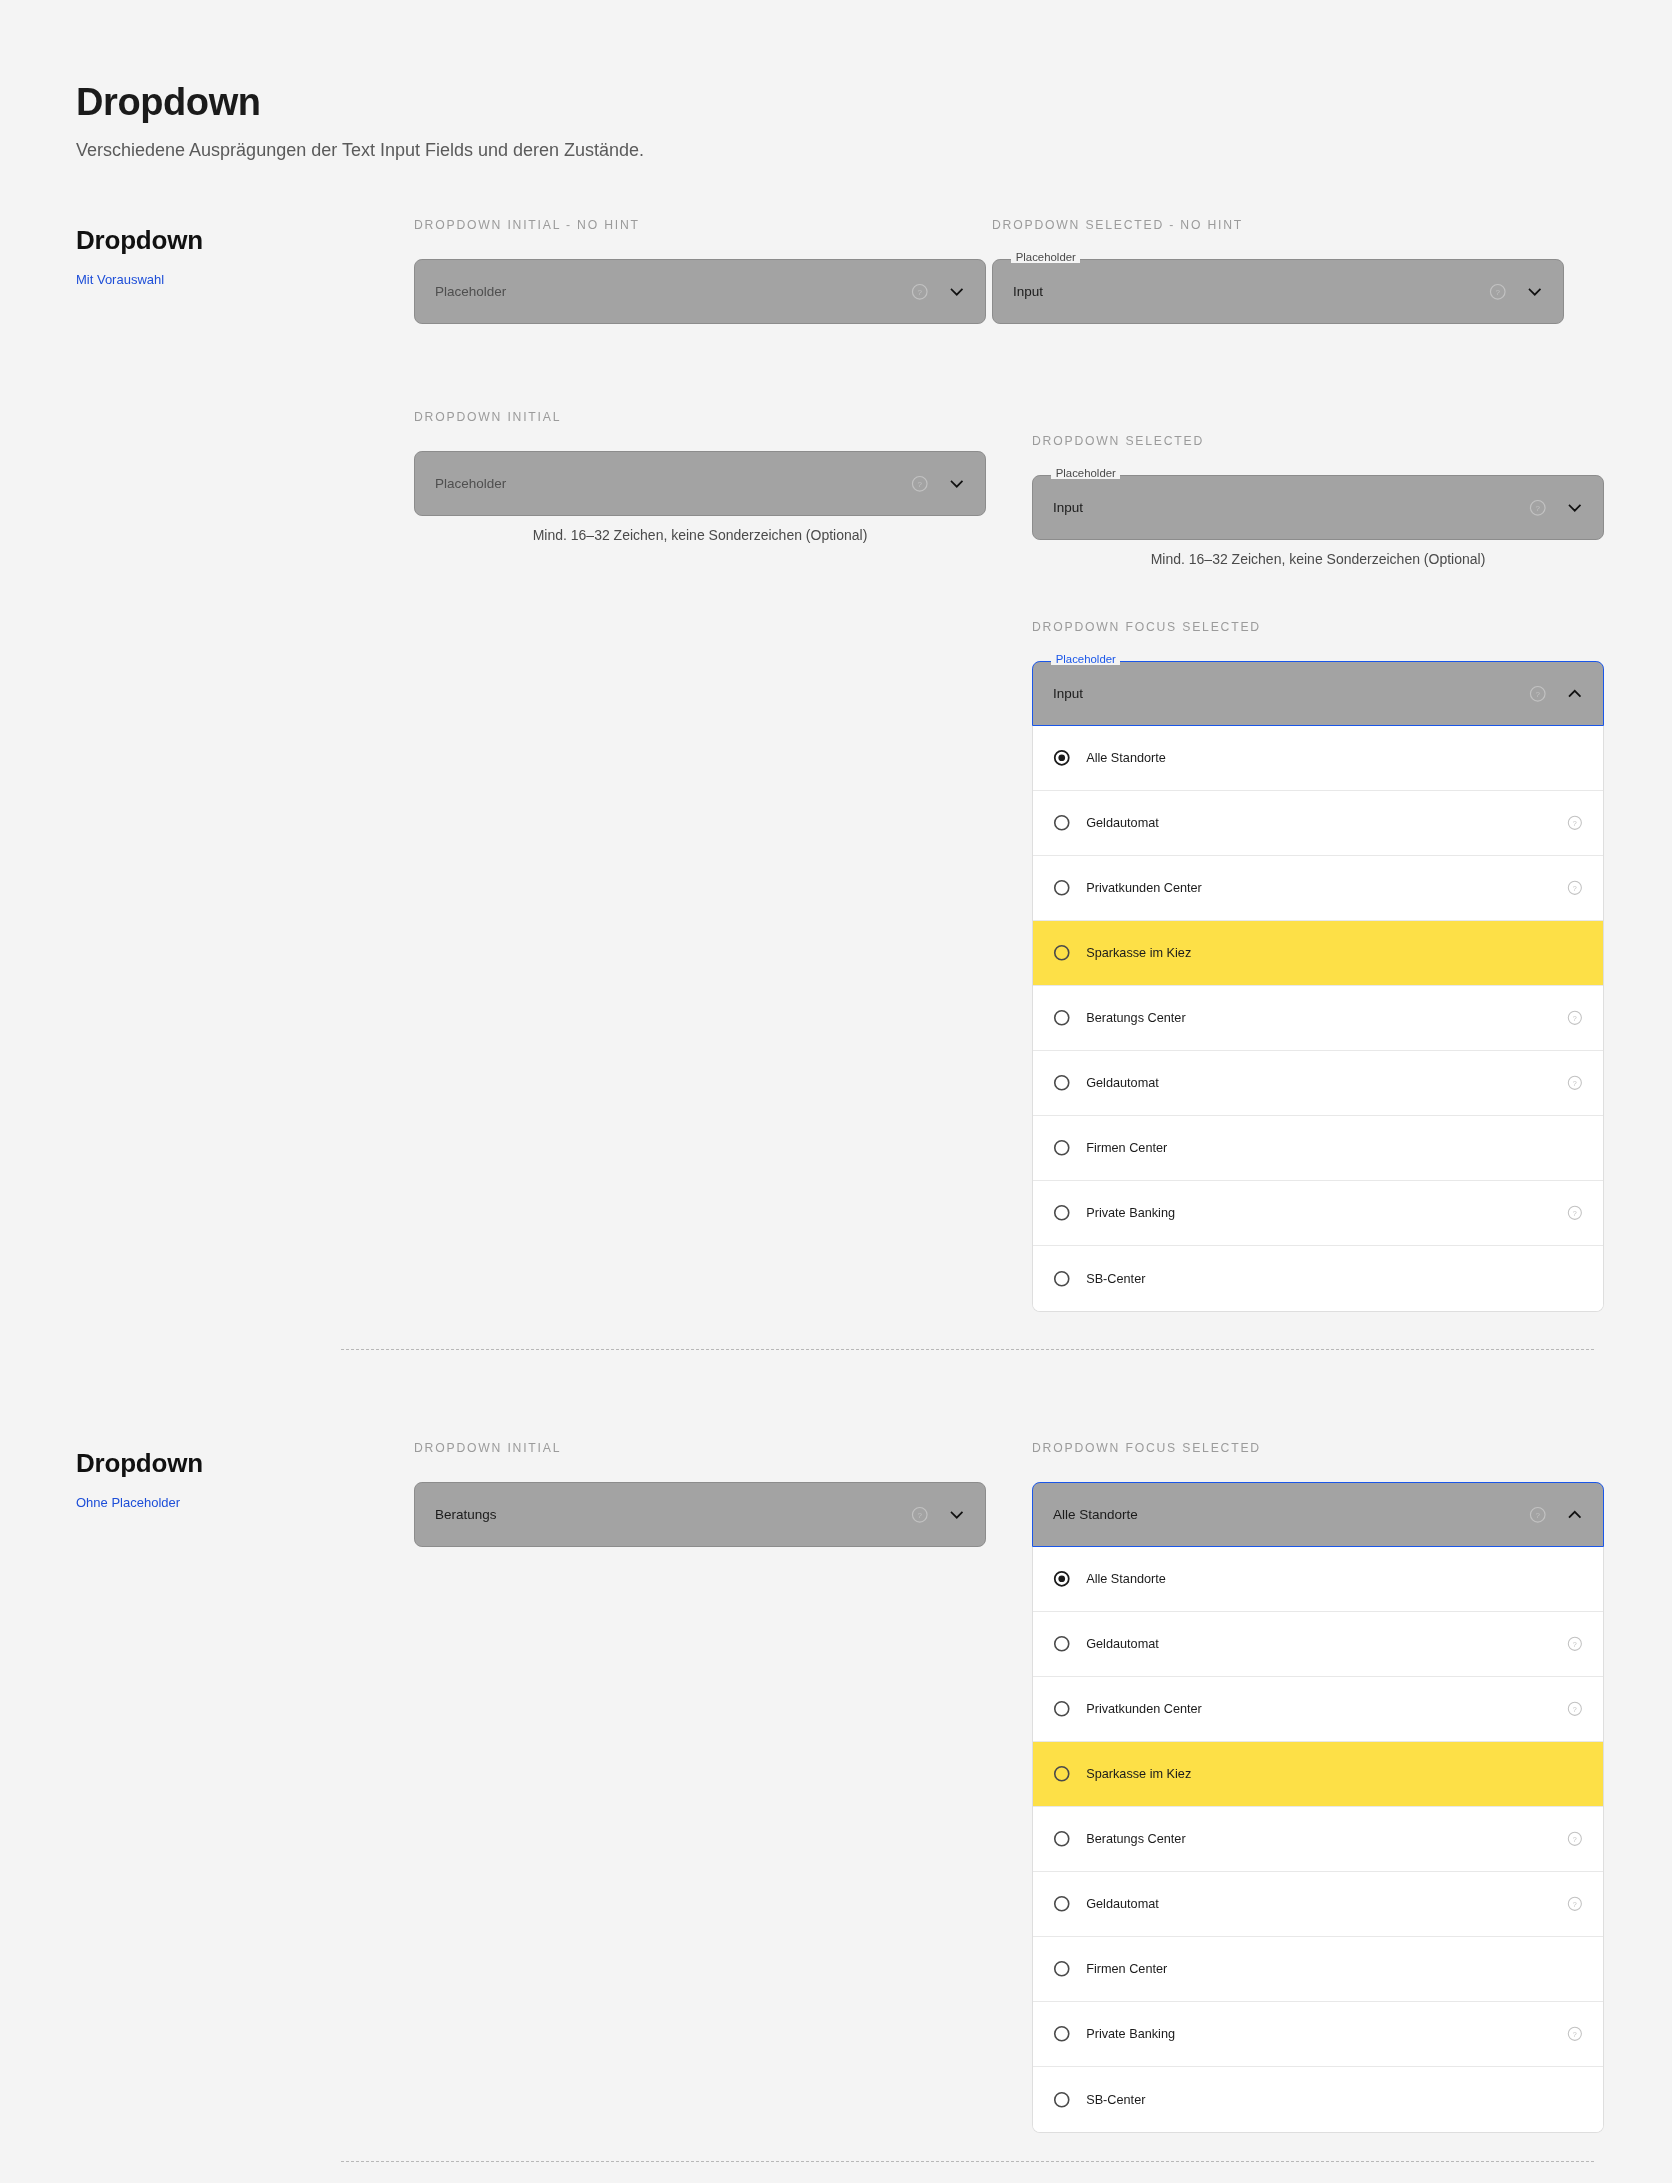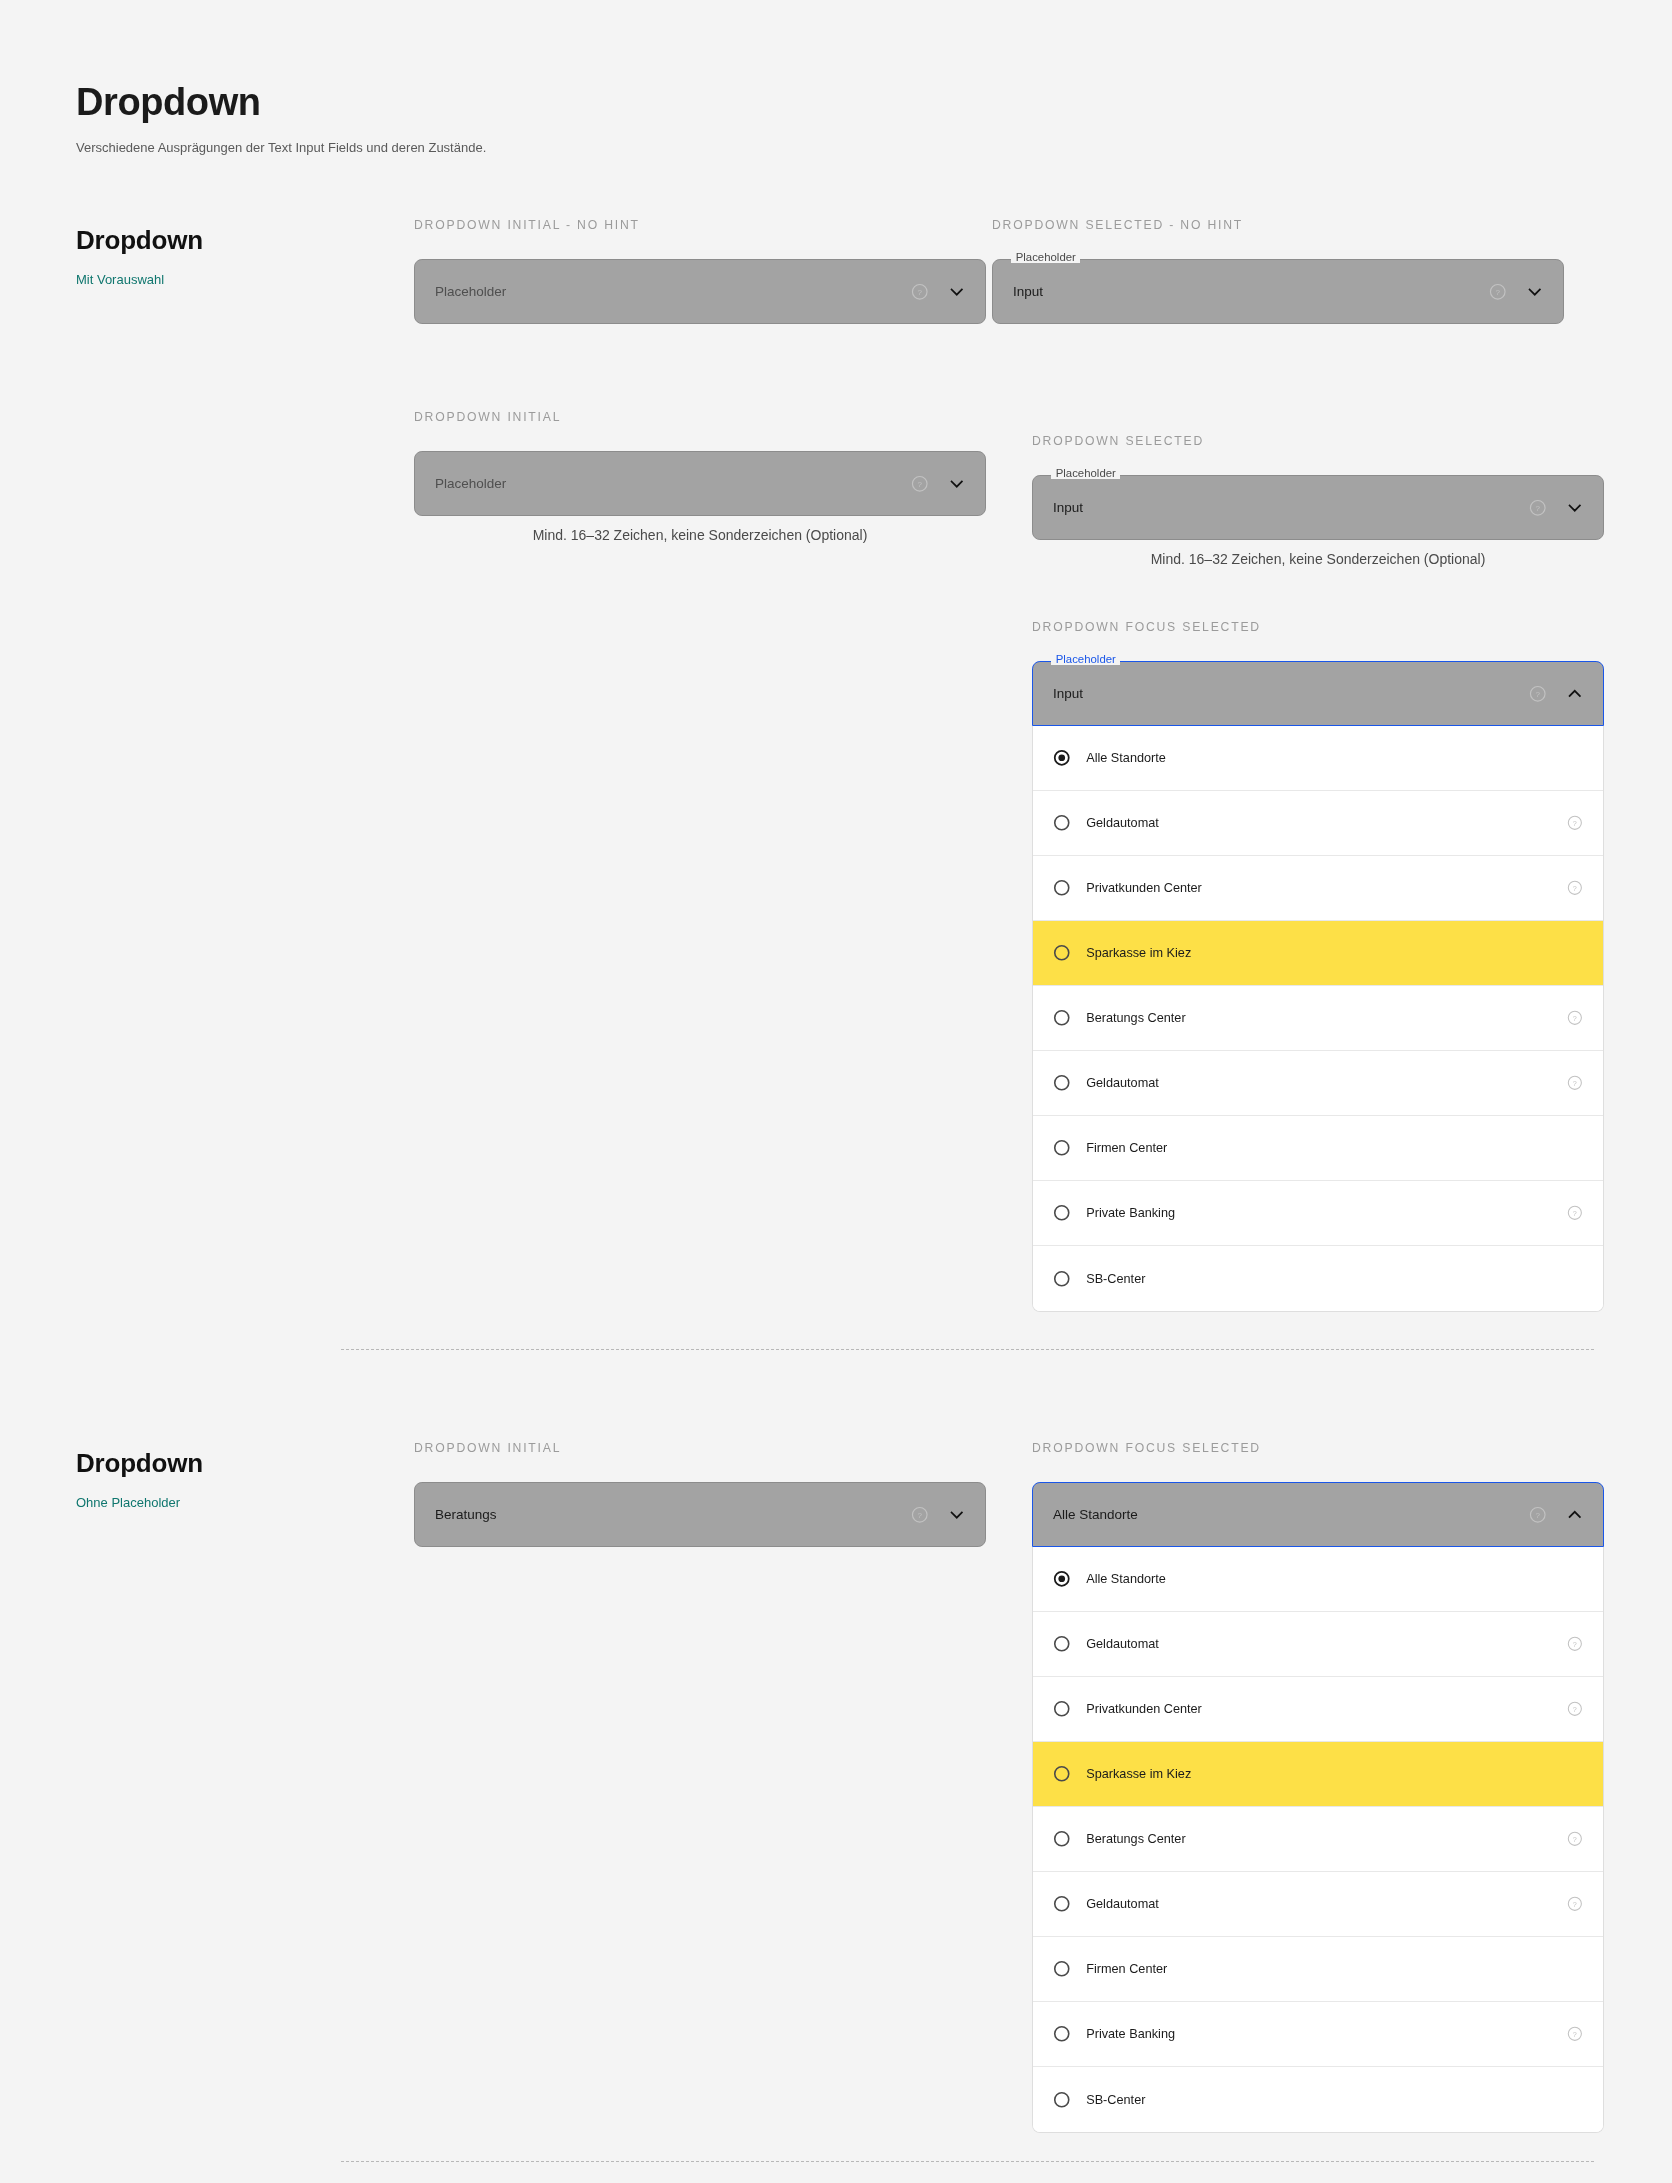--- a/index.html
+++ b/index.html
@@ -19,38 +19,38 @@
   
   .page-header { position: absolute; left: 76px; top: 83px; }
   .page-title {
     font-size: 38px;
     font-weight: 700;
     letter-spacing: -0.4px;
     color: #1b1b1b;
     line-height: 1;
   }
   .page-subtitle {
-    font-size: 13px;
+    font-size: 18px;
     color: #5a5a5a;
     margin-top: 19px;
     font-weight: 400;
   }
 
   
   .section-aside { position: absolute; width: 279px; }
   .section-title {
     font-size: 26px;
     font-weight: 700;
     color: #111;
     letter-spacing: -0.2px;
     line-height: 1;
   }
   .section-desc {
     font-size: 13px;
-    color: #0f766e;
+    color: #1d4ed8;
     margin-top: 16.6px;
     line-height: 1.55;
     font-weight: 400;
   }
 
   
   .field-group { position: absolute; width: 572px; margin-left: 32px; }
 
   .field-label {
     font-size: 12.2px;

